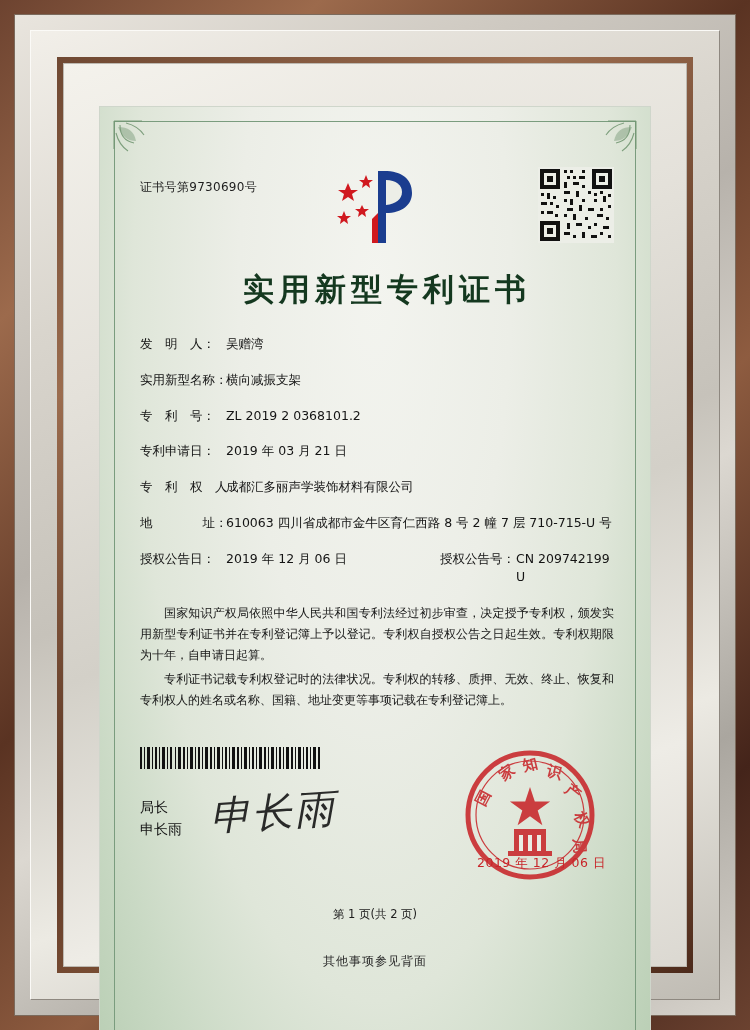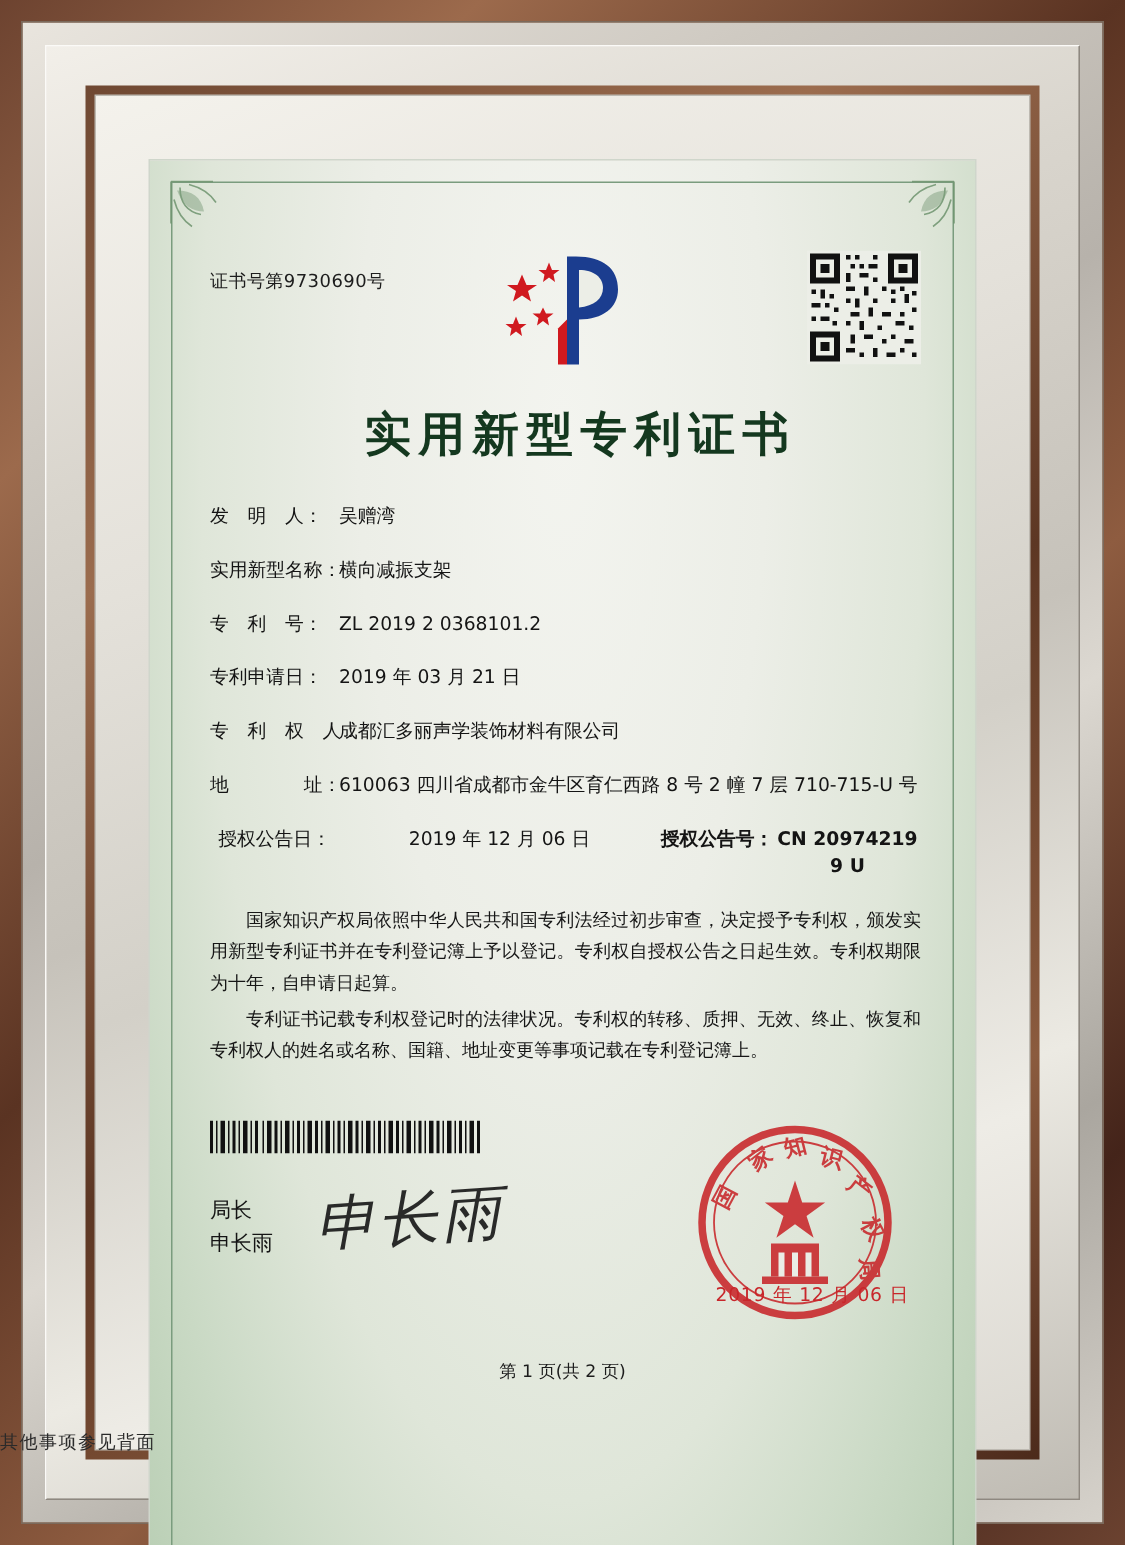--- a/index.html
+++ b/index.html
@@ -138,23 +138,23 @@
   .field-label {
     width: 86px;
     flex: 0 0 86px;
     letter-spacing: 0px;
     white-space: nowrap;
   }
   .field-value {
     flex: 1 1 auto;
     word-break: break-all;
   }
-  .field-row.pair { margin-bottom: 28px; text-align: center; }
+  .field-row.pair { margin-bottom: 28px; }
   .pair-left { flex: 0 0 300px; display: flex; }
-  .pair-right { display: flex; font-weight: bold; }
+  .pair-right { display: flex; }
   .pair-right .field-label { width: 76px; flex: 0 0 76px; }
 
   .body-text {
     position: absolute;
     left: 40px; right: 36px; top: 496px;
     font-size: 12px;
     color: #161616;
     line-height: 1.75;
     text-align: justify;
   }
@@ -202,21 +202,21 @@
     position: absolute;
     left: 0; right: 0; top: 800px;
     text-align: center;
     font-size: 11.5px;
     color: #1c1c1c;
   }
 
   .footnote {
     position: absolute;
     left: 0; right: 0; top: 953px;
-    text-align: left;
+    text-align: center;
     font-size: 12px;
     color: #2a2a2a;
     letter-spacing: 1px;
   }
 </style>
 </head>
 <body>
 
 <div class="frame-outer"></div>
 <div class="frame-bevel1"></div>

